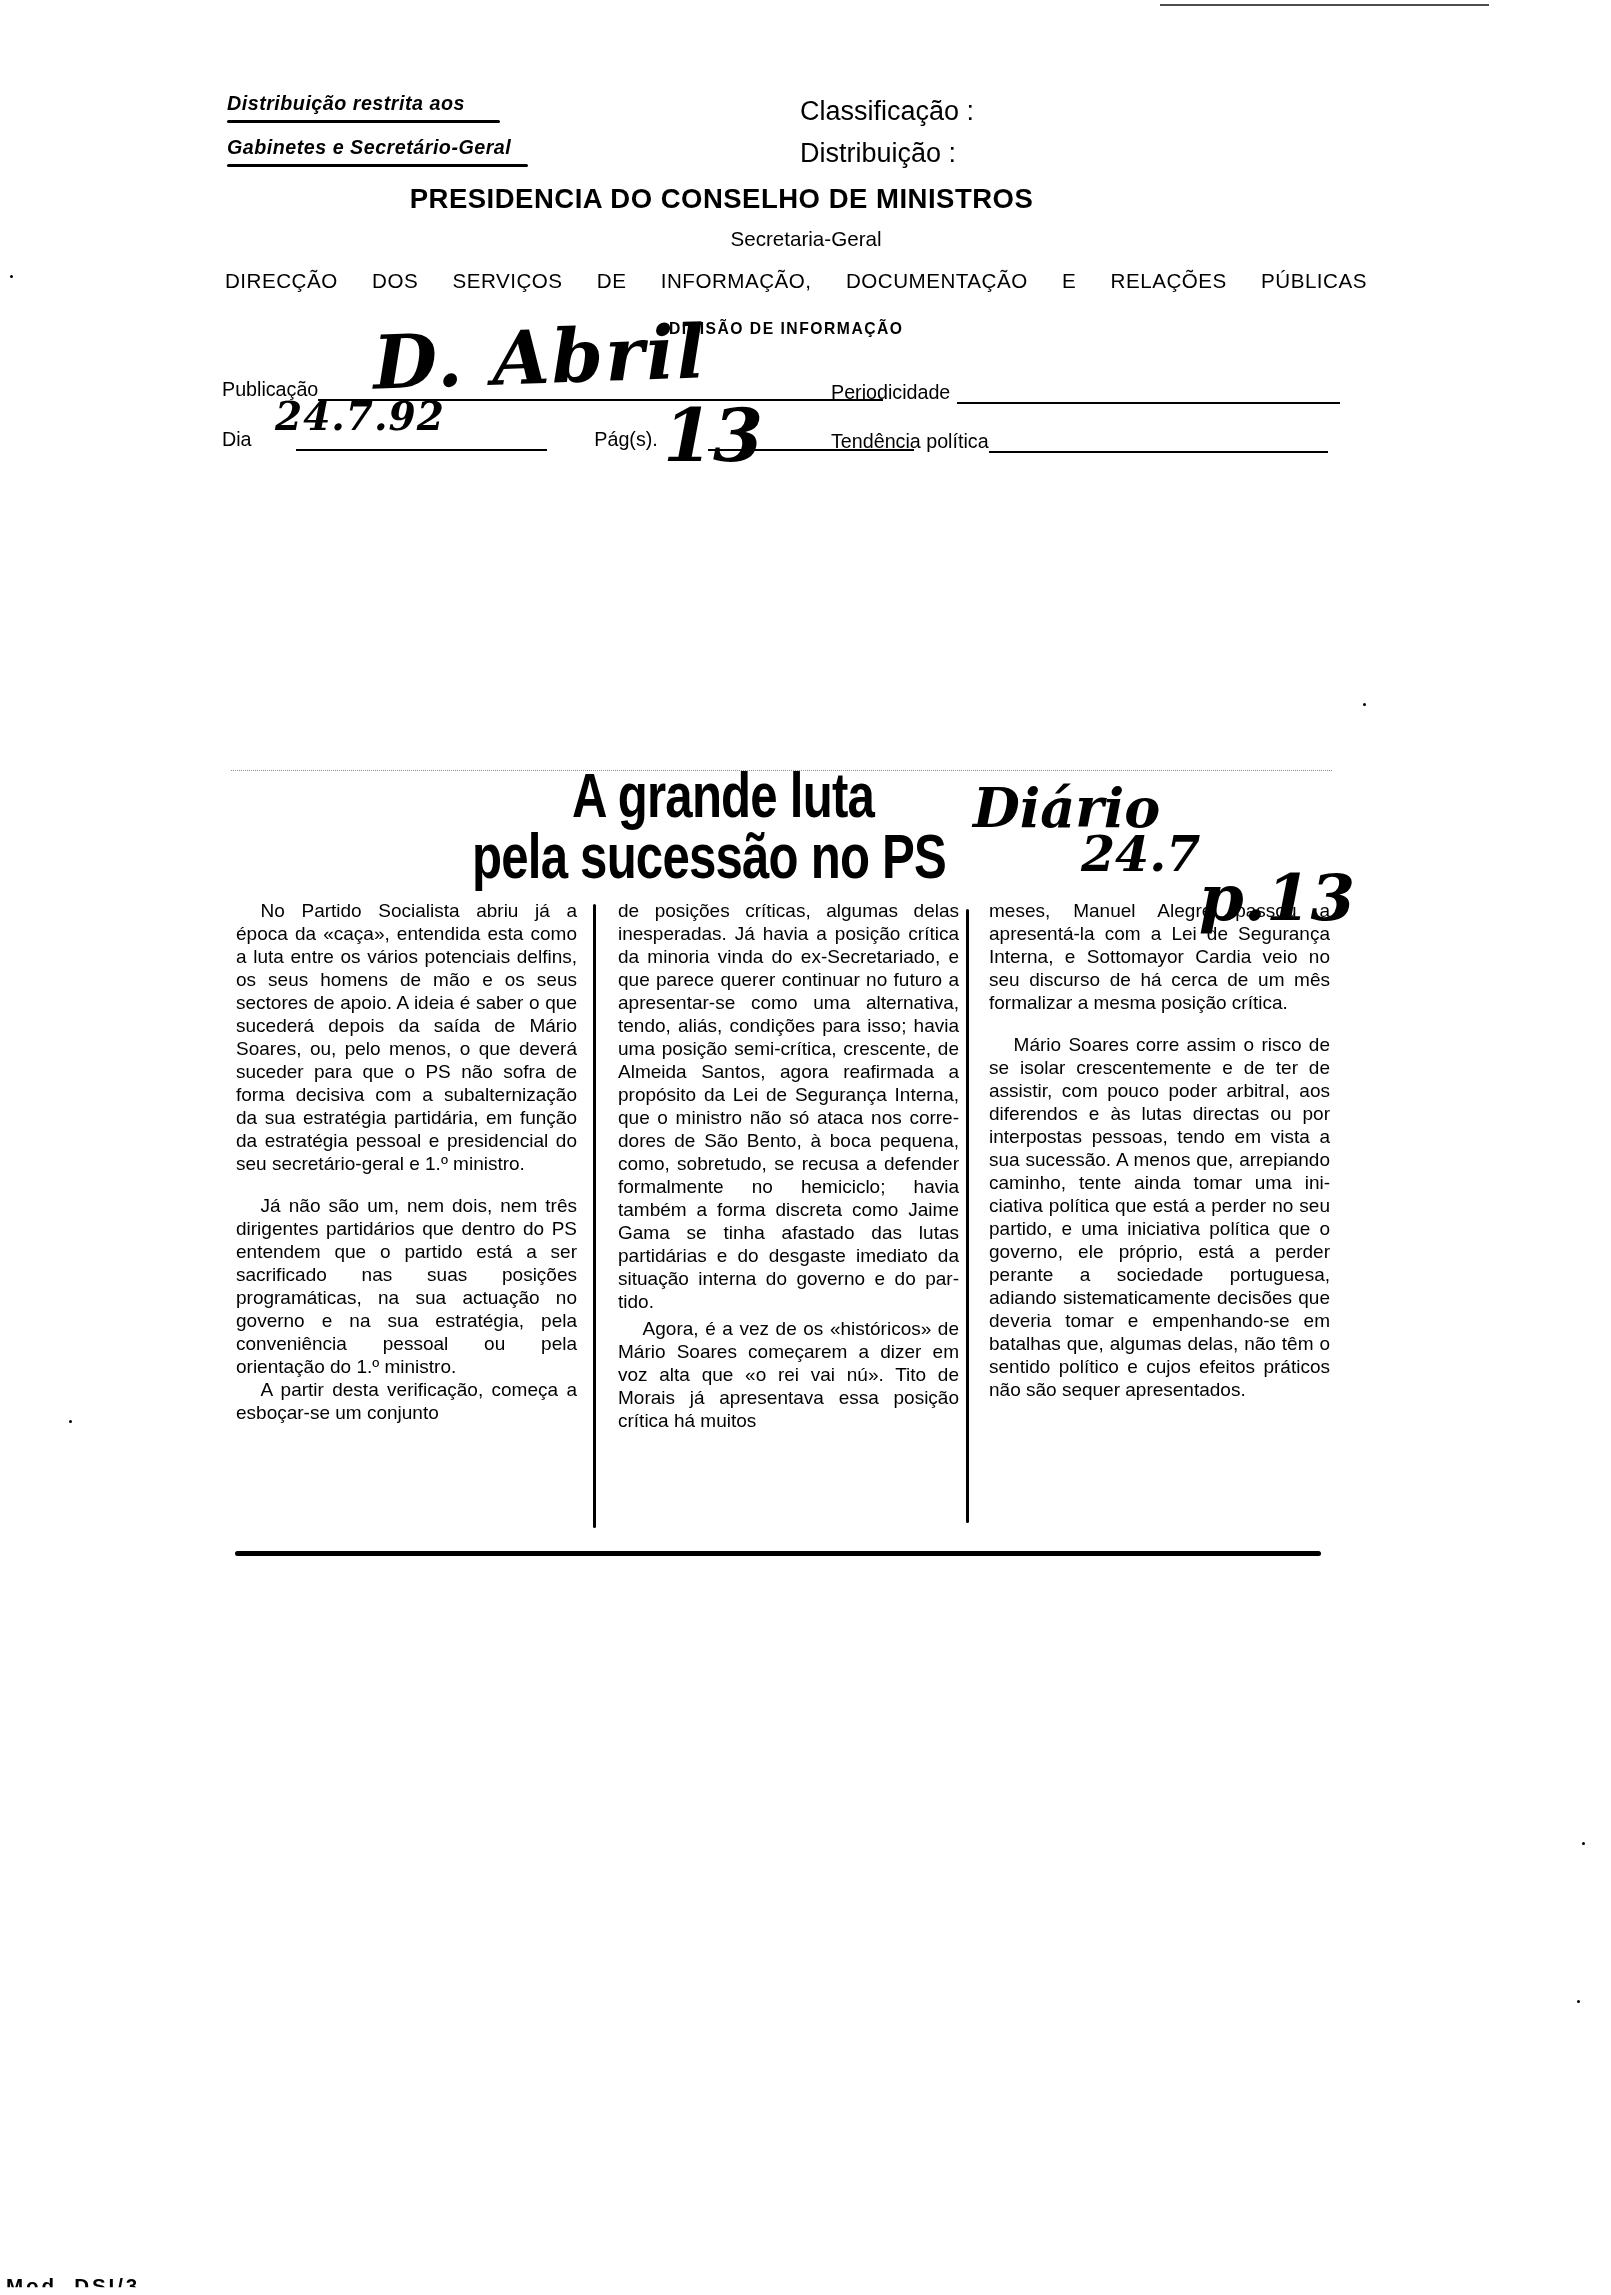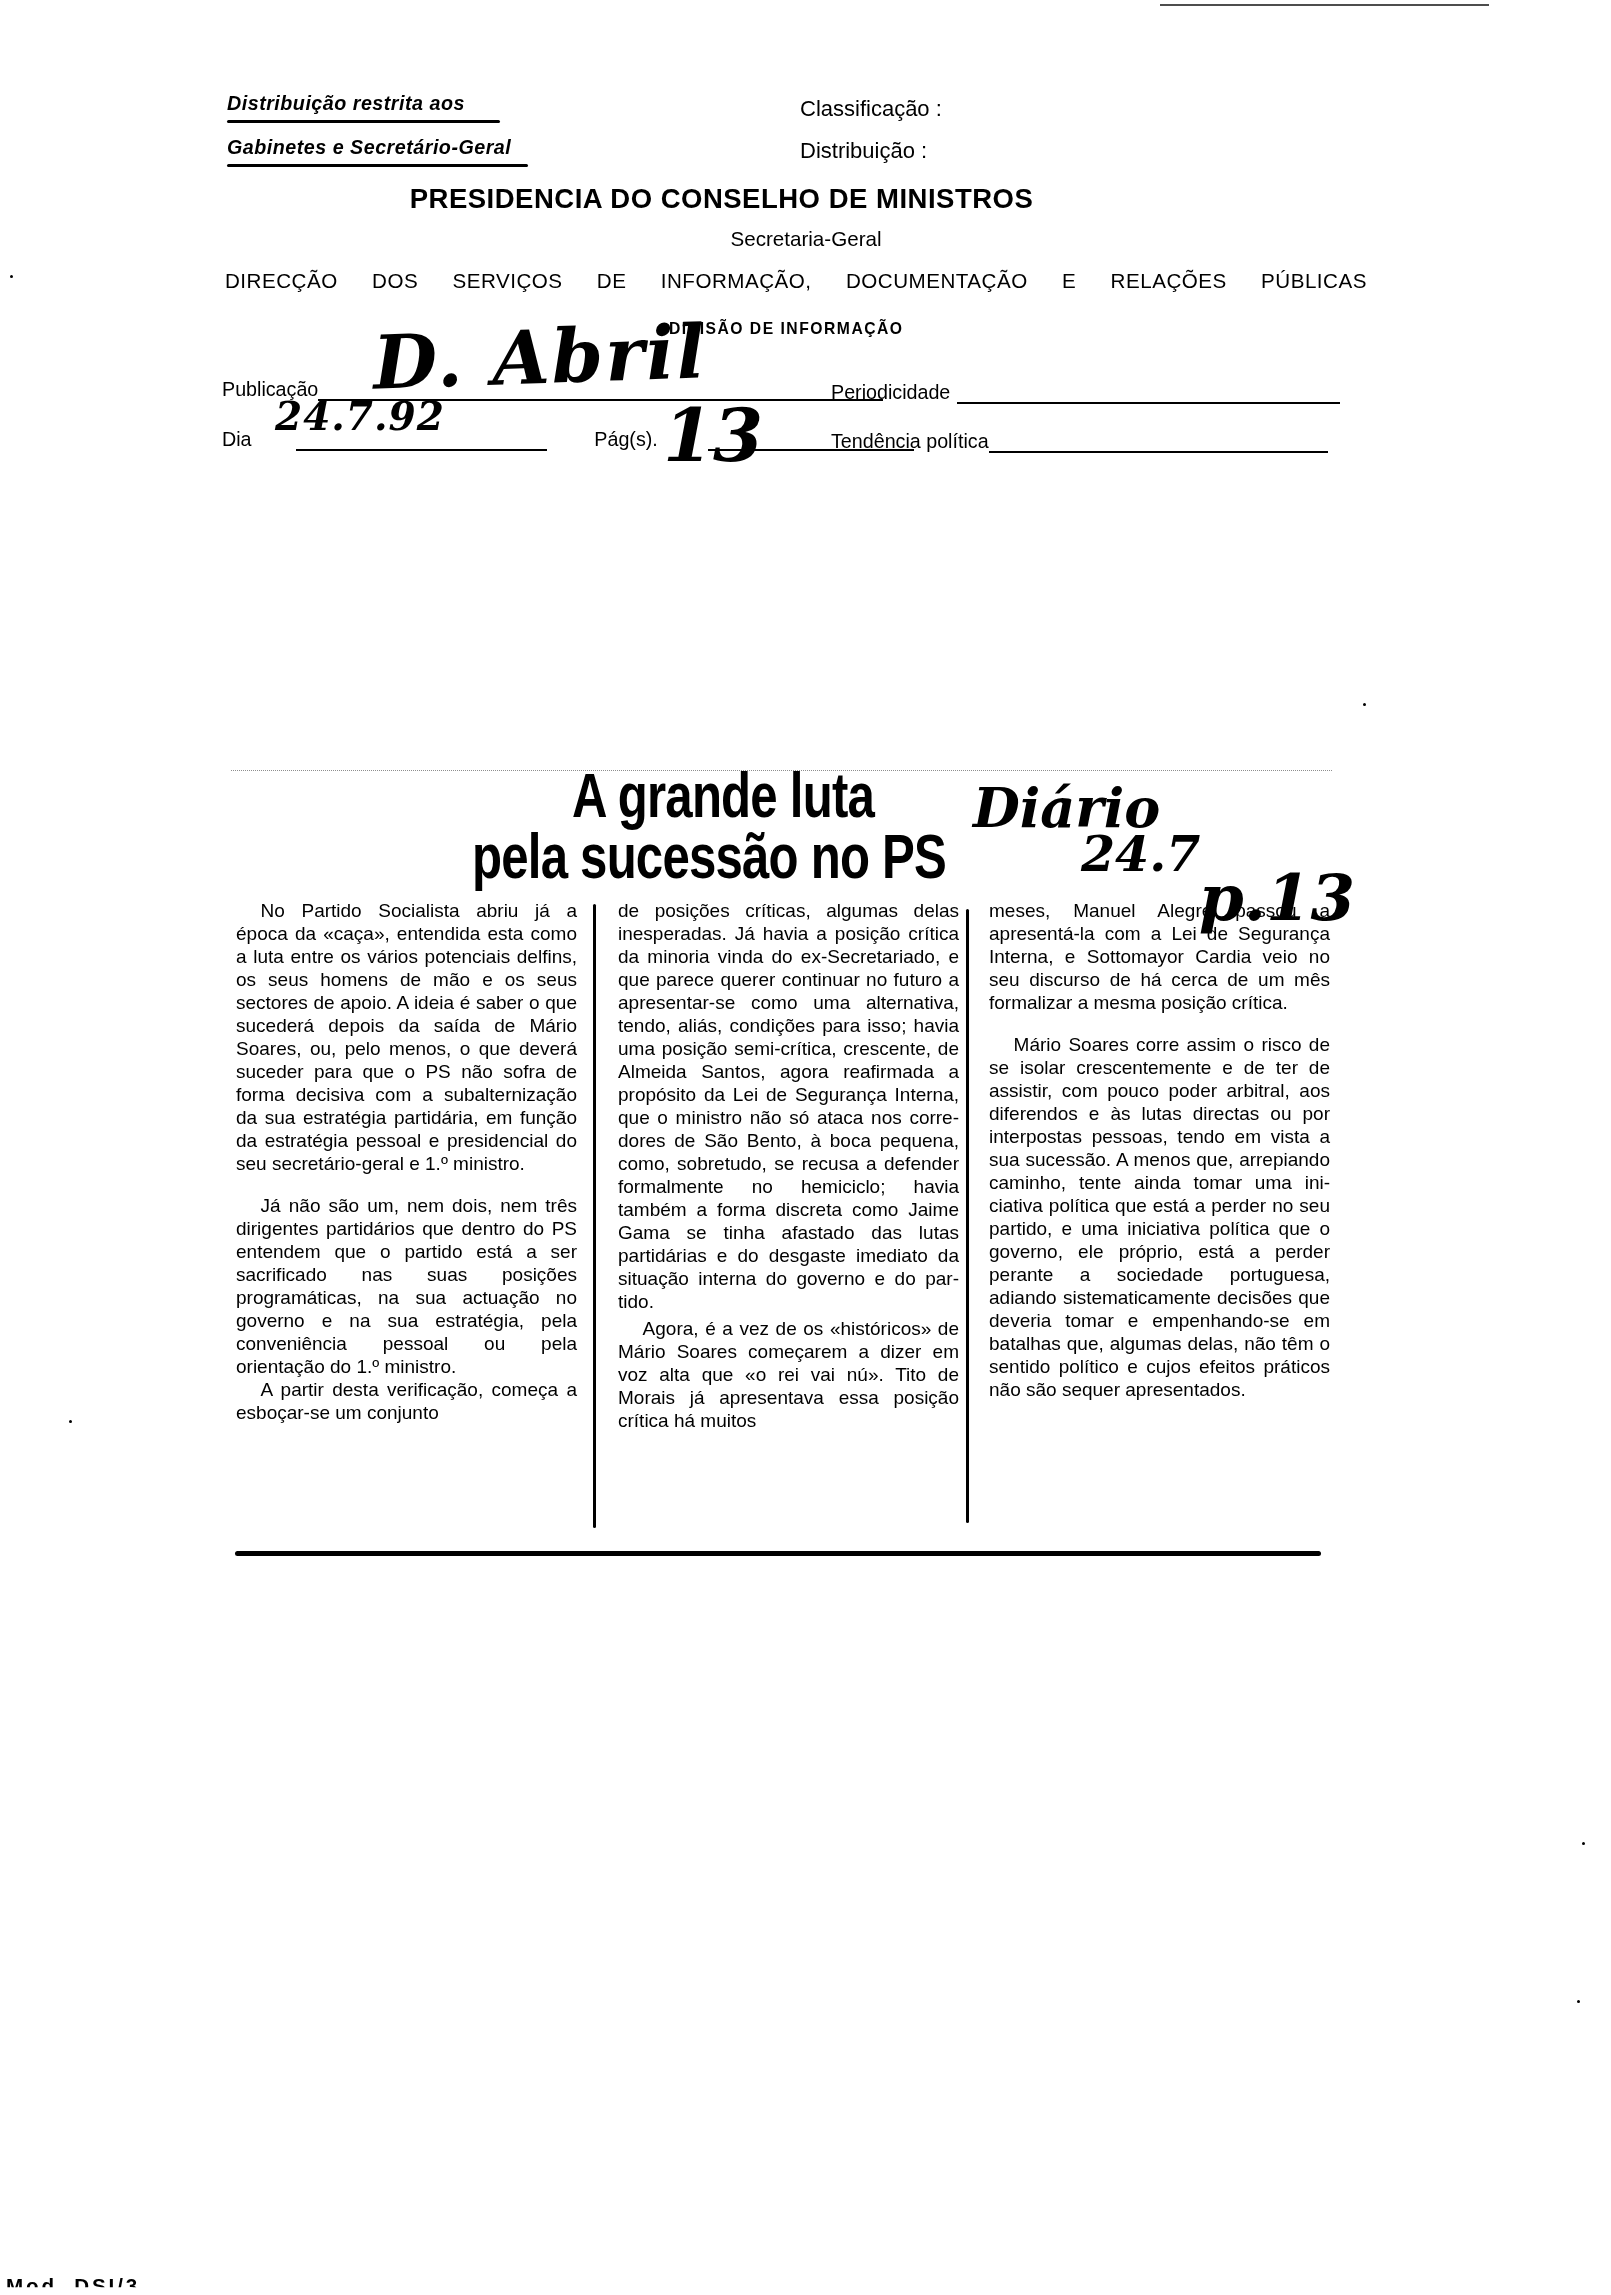--- a/index.html
+++ b/index.html
@@ -8,21 +8,21 @@
 
   
   .scan-line { position: absolute; top: 3.9px; left: 1160px; width: 329px; height: 2px; background: #111; opacity: .75; }
 
   
   .restricted { left: 227px; font-style: italic; font-weight: bold; font-size: 19.7px; letter-spacing: 0.5px; }
   .restricted .u { display:block; height: 3.4px; background:#000; margin-top: 4.9px; border-radius: 1.5px; }
   .restricted-1 { top: 92px; width: 273px; }
   .restricted-2 { top: 136px; width: 301px; }
 
-  .meta-label { left: 800px; font-size: 22px; text-align: right; }
+  .meta-label { left: 800px; font-size: 27px; text-align: right; }
   .meta-1 { top: 96px; }
   .meta-2 { top: 138px; }
 
   .org-title { top: 183px; left: 0; width: 1443px; text-align: center; font-weight: bold; font-size: 27.5px; letter-spacing: 0.5px; }
   .org-sub { top: 227px; left: 0; width: 1612px; text-align: center; font-size: 20.6px; }
   .dept { top: 269px; left: 225px; width: 1142px; font-size: 20.6px; display: flex; justify-content: space-between; letter-spacing: 0.5px; }
 
   .division { top: 320px; left: 669px; font-size: 15.7px; font-weight: bold; letter-spacing: 1.5px; }
 
   .form-row { left: 222px; font-size: 19.7px; display:flex; align-items:flex-end; }

